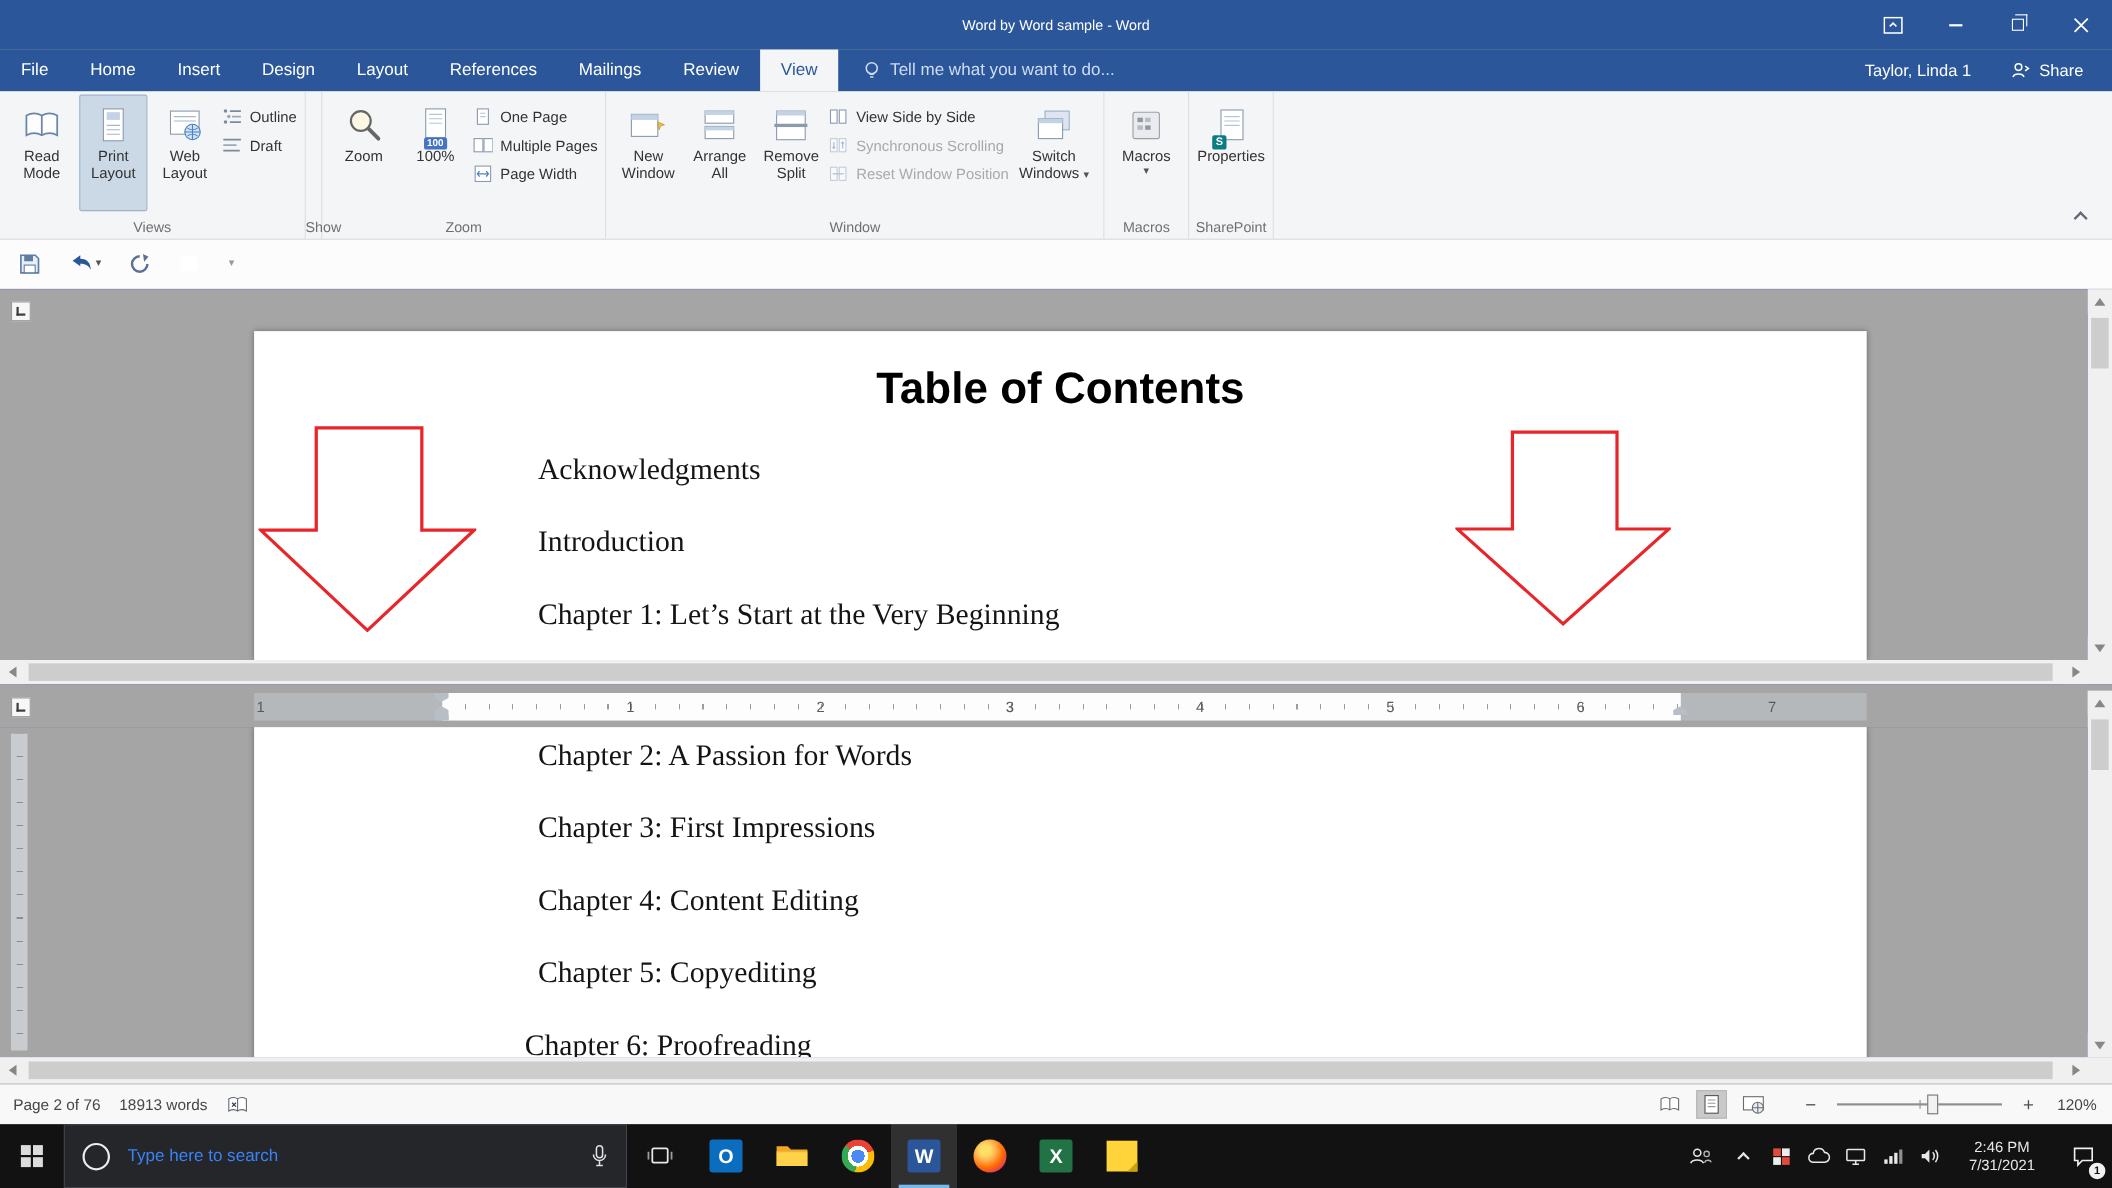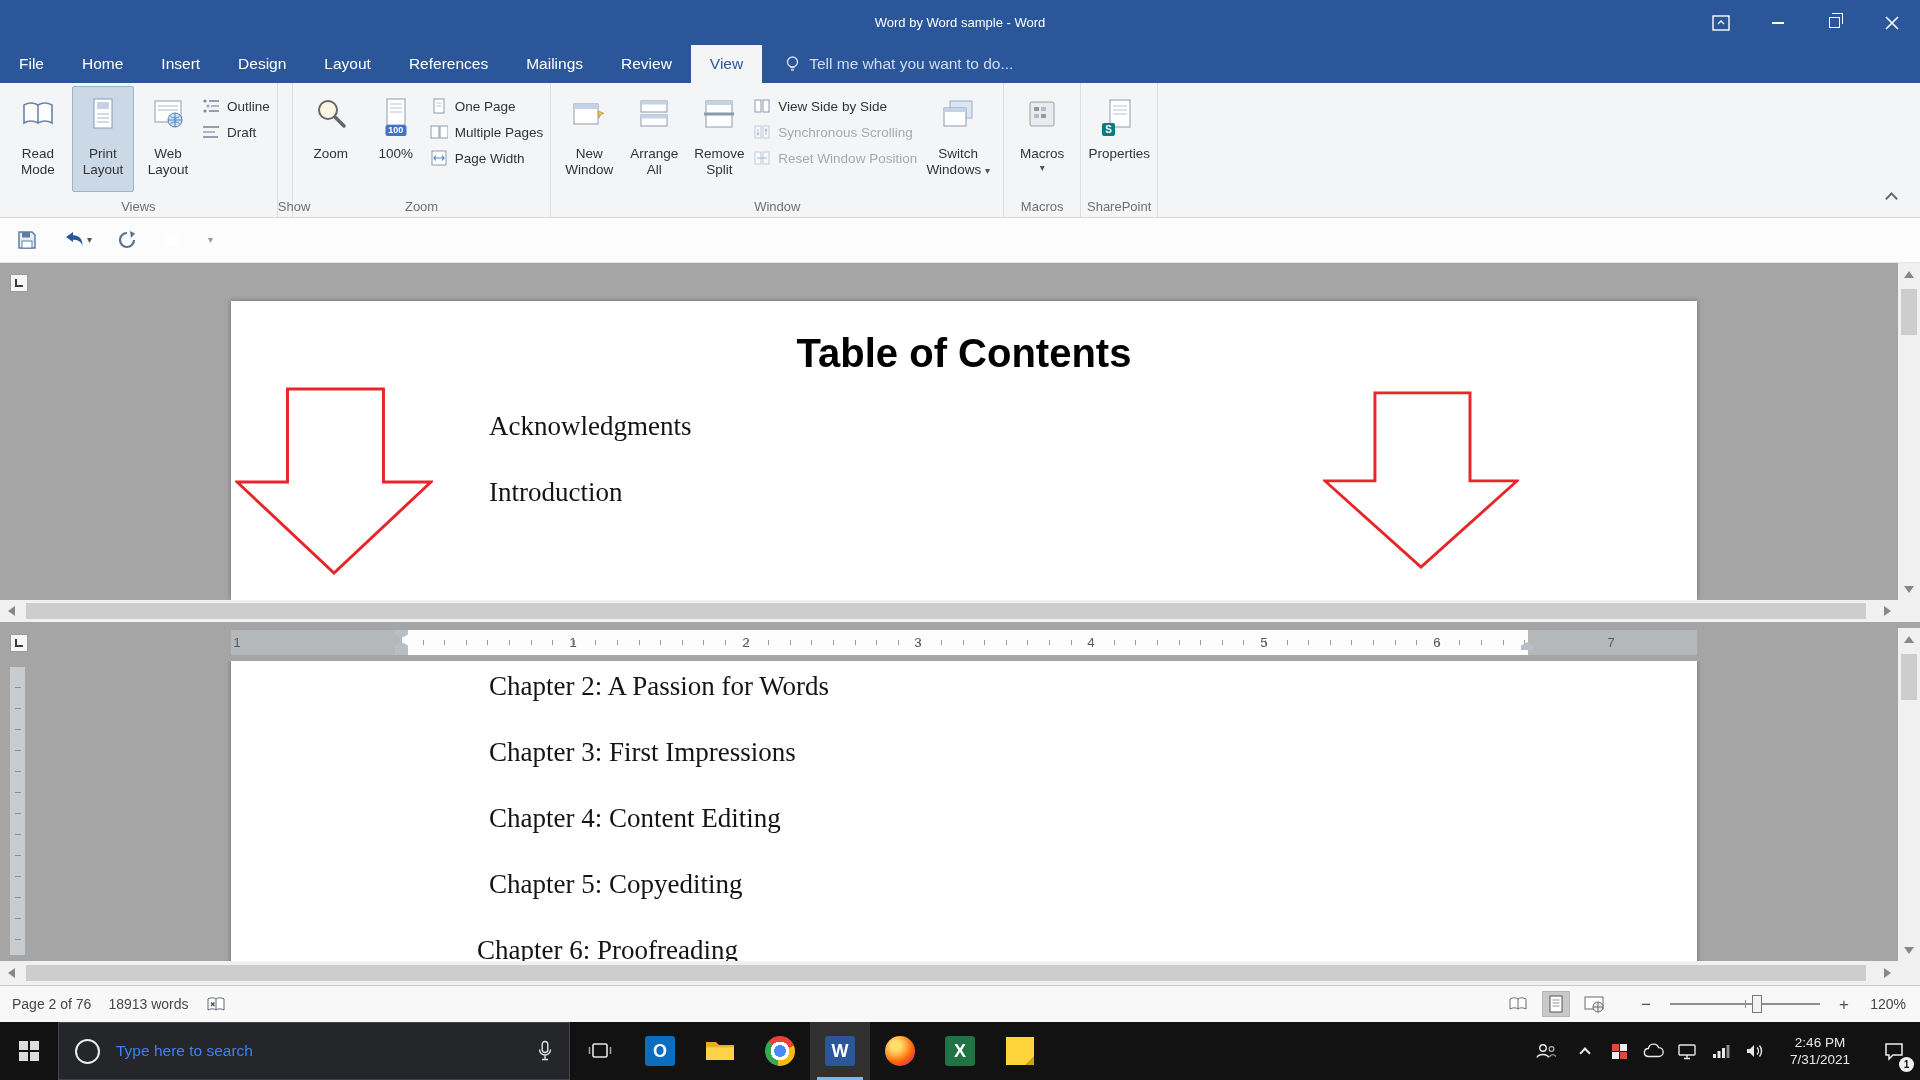--- a/index.html
+++ b/index.html
@@ -22,21 +22,21 @@
 .tab.active{background:#f4f5f7;color:#2b579a;}
 .tellme{display:flex;align-items:center;gap:8px;margin-left:12px;color:#cfdcf3;font-size:15.5px;padding:0 10px;white-space:nowrap;}
 .tabrow-right{margin-left:auto;display:flex;align-items:center;gap:36px;padding-right:26px;font-size:15px;}
 .share{display:flex;align-items:center;gap:8px;}
 
 
 .ribbon{position:absolute;left:0;top:83px;width:1920px;height:135px;background:#f4f5f7;border-bottom:1px solid #d5d7d9;display:flex;}
 .rgroup{position:relative;height:100%;border-right:1px solid #dcdee0;display:flex;align-items:flex-start;padding:3px 7px 20px 7px;gap:3px;}
 .glabel{position:absolute;bottom:3px;left:0;right:0;text-align:center;font-size:13px;color:#707070;}
 .bigbtn{width:62px;min-height:106px;display:flex;flex-direction:column;align-items:center;padding-top:7px;font-size:13.5px;line-height:16px;color:#333;text-align:center;border:1px solid transparent;border-radius:2px;}
-.bigbtn .bicon{height:40px;display:flex;align-items:center;margin-bottom:12px;position:relative;}
+.bigbtn .bicon{height:40px;display:flex;align-items:center;margin-bottom:0;position:relative;}
 .bigbtn.selected{background:#cbd8e6;border-color:#9fb4ca;}
 .bigbtn.wide{width:76px;}
 .smallcol{display:flex;flex-direction:column;justify-content:flex-start;padding-top:12px;gap:10px;}
 .smallbtn{display:flex;align-items:center;gap:7px;font-size:13.5px;color:#333;white-space:nowrap;}
 .smallbtn.disabled{color:#a9a9a9;}
 .smallbtn.disabled svg{opacity:.45;}
 .cb{width:15px;height:15px;border:1px solid #8f8f8f;background:#fdfdfd;position:relative;flex:0 0 15px;}
 .cb.checked::after{content:"";position:absolute;left:4px;top:1px;width:5px;height:9px;border-right:2px solid #2b2b2b;border-bottom:2px solid #2b2b2b;transform:rotate(40deg);}
 .caret{font-size:10px;color:#555;line-height:12px;}
 .collapse-chev{position:absolute;right:24px;bottom:14px;width:9px;height:9px;border-left:2px solid #5f6a76;border-top:2px solid #5f6a76;transform:rotate(45deg);}
@@ -170,20 +170,33 @@
   <div class="tab active">View</div>
   <div class="tellme">
     <span>
       <svg width="17" height="18" viewBox="0 0 17 18">
           <circle cx="8.5" cy="7" r="5" fill="none" stroke="#cfdcf3" stroke-width="1.4"></circle>
           <path d="M6.5 12.5h4 M7 15h3" stroke="#cfdcf3" stroke-width="1.4"></path>
         </svg>
     </span>
     <span>Tell me what you want to do...</span>
   </div>
+  <div class="tabrow-right">
+    <span>Taylor, Linda 1</span>
+    <span class="share">
+      <span>
+        <svg width="18" height="16" viewBox="0 0 18 16">
+            <circle cx="7" cy="5" r="3" fill="none" stroke="#fff" stroke-width="1.4"></circle>
+            <path d="M2 14c1.2-3.6 8.8-3.6 10 0" fill="none" stroke="#fff" stroke-width="1.4"></path>
+            <path d="M13 4l3 2.2L13 8.4" fill="none" stroke="#fff" stroke-width="1.4"></path>
+          </svg>
+      </span>
+      <span>Share</span>
+    </span>
+  </div>
 </div>
 
 <div class="ribbon">
 
   <div class="rgroup">
     <div class="bigbtn">
       <div class="bicon">
         <svg width="34" height="30" viewBox="0 0 34 30">
             <path d="M3 6c4.5-2.6 9.5-2.6 14 0 4.5-2.6 9.5-2.6 14 0v18c-4.5-2.6-9.5-2.6-14 0-4.5-2.6-9.5-2.6-14 0z" fill="#fdfdfd" stroke="#6a86a8" stroke-width="1.6"></path>
             <path d="M17 6v18" stroke="#6a86a8" stroke-width="1.6"></path>
@@ -455,20 +468,21 @@
 <div class="docroot">
 
   <div class="pane" style="left:0;top:0;width:1898px;height:337px;">
     <div class="tabsel" style="left:10px;top:11px;">
         <div class="lmark"></div>
       </div>
     <div class="page" style="left:231px;top:38px;width:1466px;height:299px;">
       <div class="doctitle" style="top:30px;">Table of Contents</div>
       <div class="docline" style="left:258px;top:110px;">Acknowledgments</div>
       <div class="docline" style="left:258px;top:176px;">Introduction</div>
+      <div class="docline" style="left:258px;top:242px;">Chapter 1: Let’s Start at the Very Beginning</div>
       <div class="arrow-shape" style="left:4px;top:86px;">
         <svg width="198" height="188" viewBox="0 0 200 190">
             <polygon points="53,2 150,2 150,96 198,96 100,188 2,96 53,96" fill="none" stroke="#e8262a" stroke-width="3"></polygon>
           </svg>
       </div>
       <div class="arrow-shape" style="left:1092px;top:90px;">
         <svg width="196" height="178" viewBox="0 0 200 190" preserveAspectRatio="none">
             <polygon points="53,2 150,2 150,96 198,96 100,188 2,96 53,96" fill="none" stroke="#e8262a" stroke-width="3"></polygon>
           </svg>
       </div>

